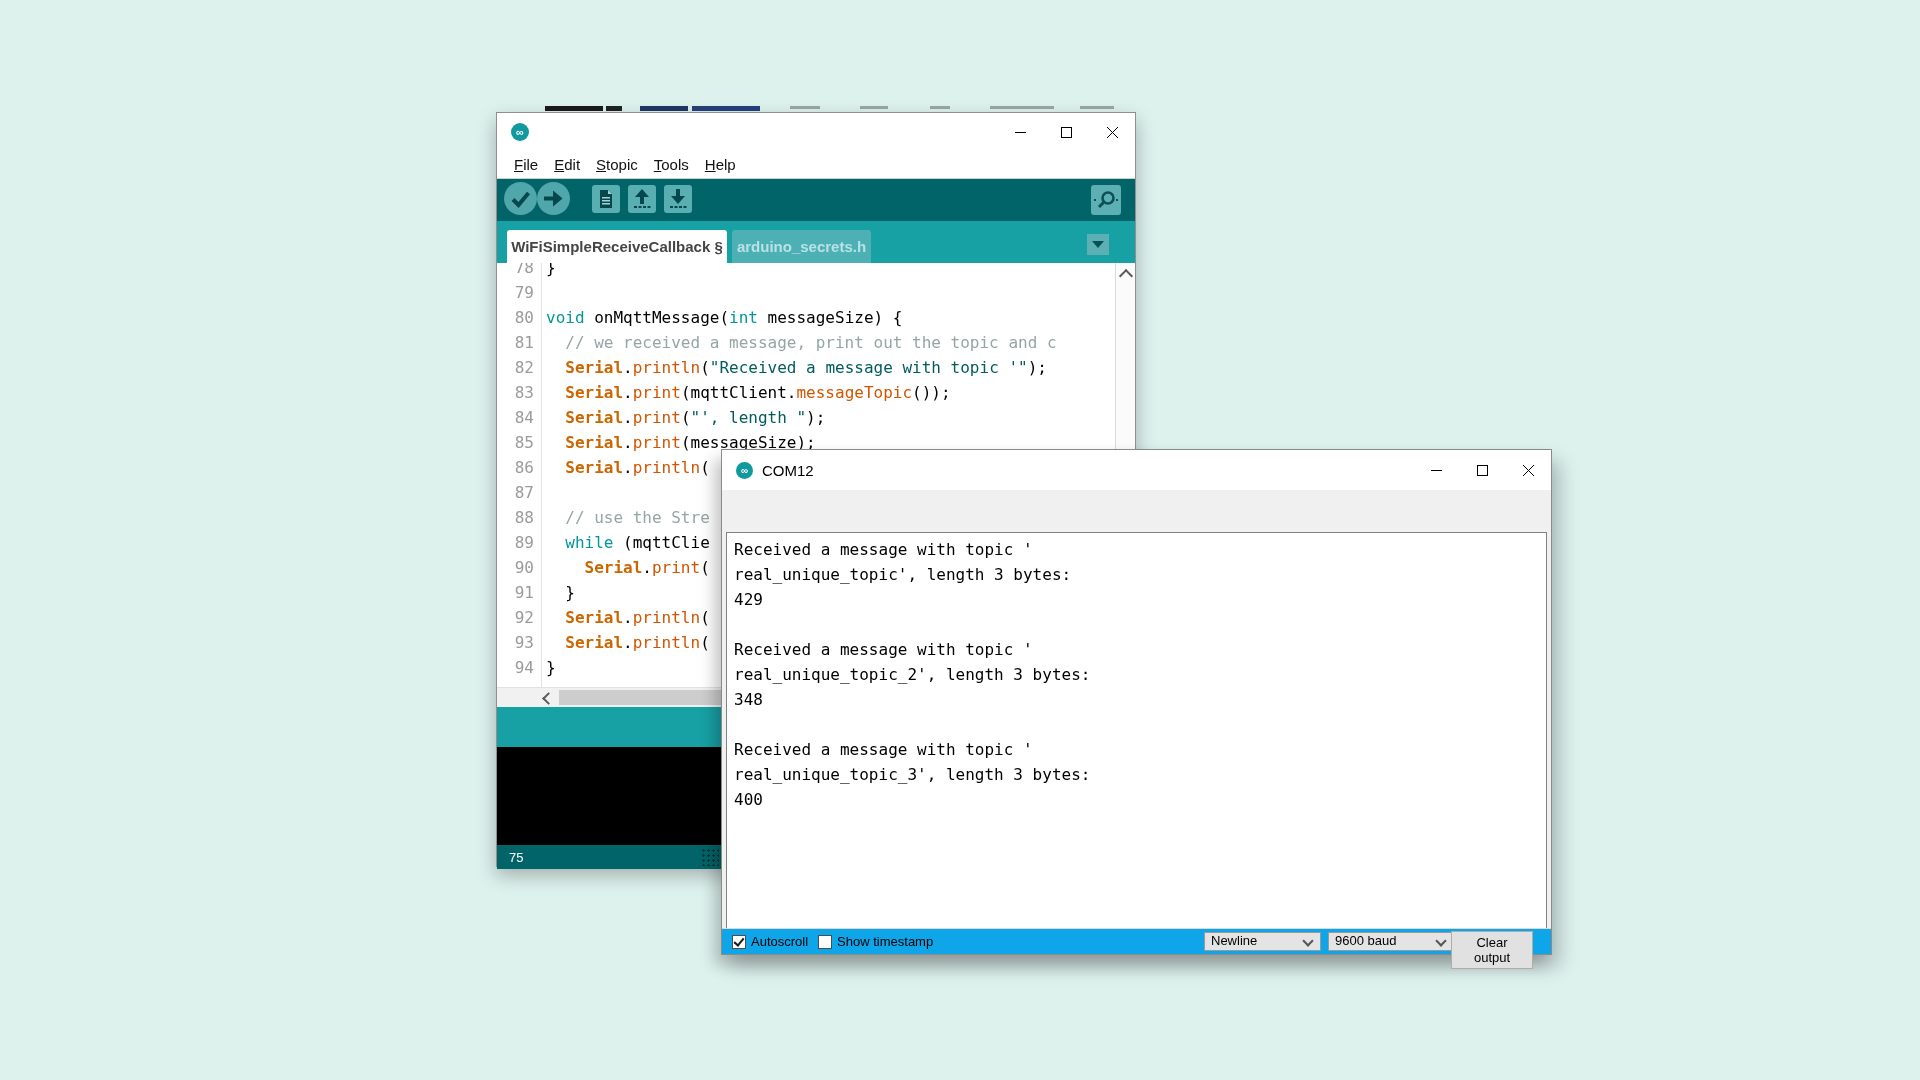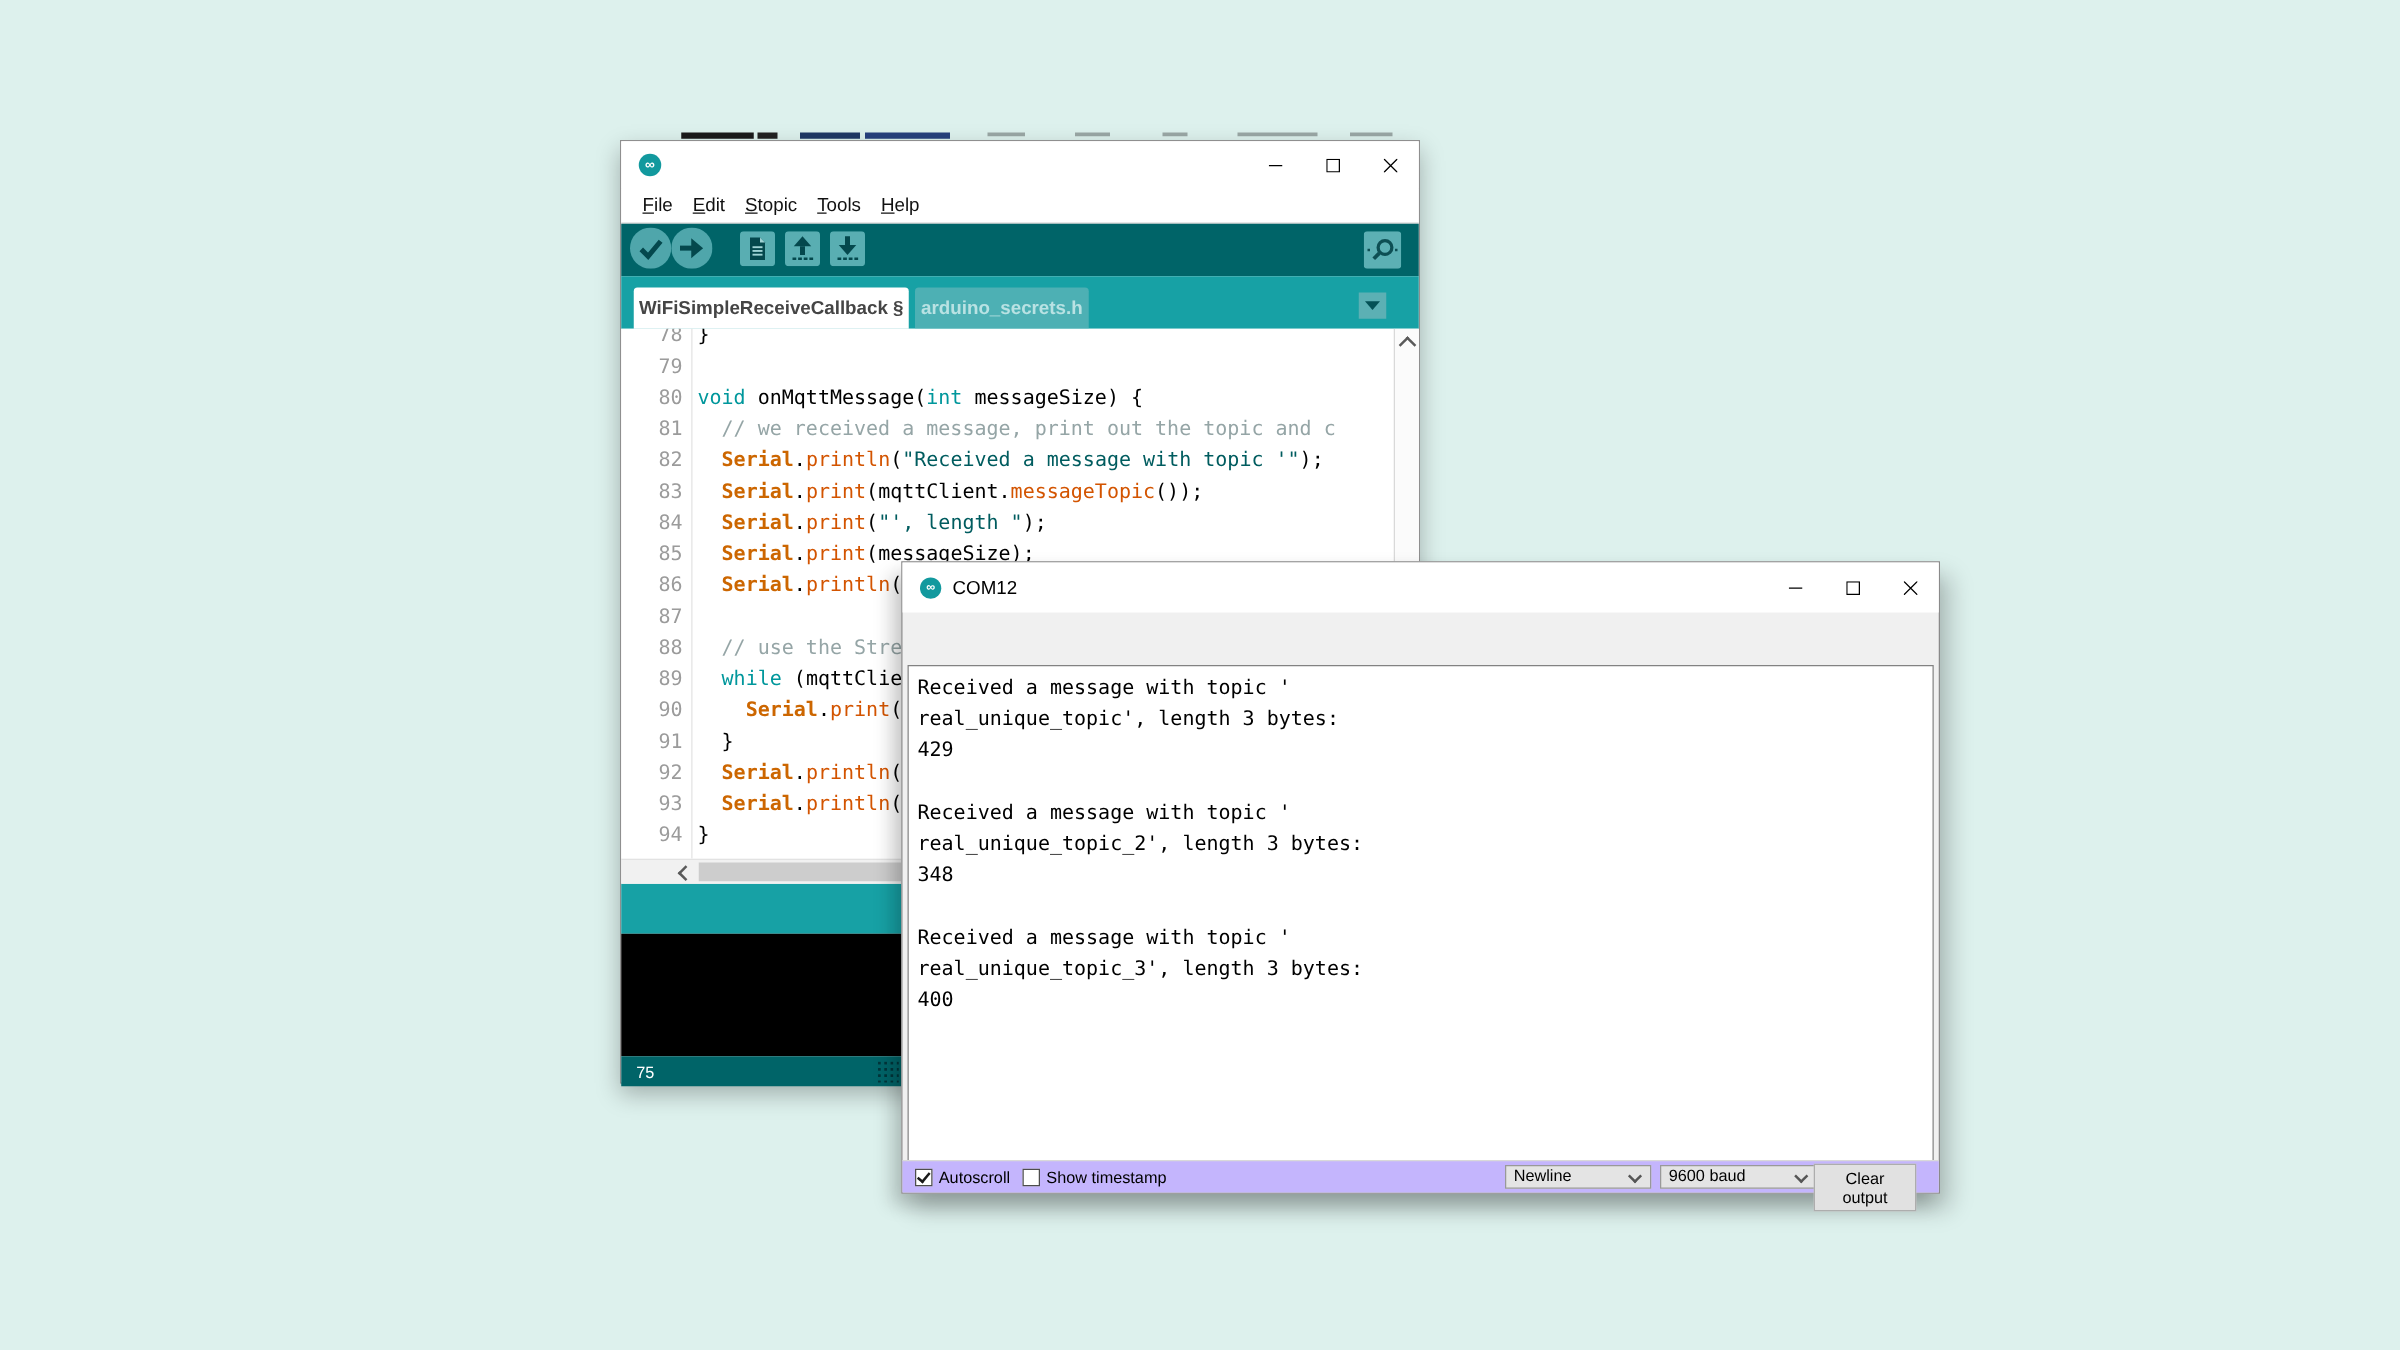--- a/index.html
+++ b/index.html
@@ -41,21 +41,21 @@
   .tab-inactive{left:235px;width:139px;background:#4db0b4;color:#b9e2e3;}
   .tab-drop{position:absolute;right:26px;top:13px;width:22px;height:21px;background:#5cb0b4;
             display:flex;align-items:center;justify-content:center;}
   .tri-down{width:0;height:0;border-left:6px solid transparent;border-right:6px solid transparent;
             border-top:7px solid #045156;}
 
   
   .editor{position:relative;height:424px;background:#fff;overflow:hidden;display:flex;}
   .gutter{width:45px;flex:0 0 45px;border-right:1px solid #e3e3e3;box-sizing:border-box;
           font-family:"DejaVu Sans Mono",monospace;font-size:16px;line-height:25px;
-          color:#9b9b9b;text-align:right;padding:0 7px 0 0;margin-top:-8px;margin-left:12px;}
+          color:#9b9b9b;text-align:right;padding:0 7px 0 0;margin-top:-8px;}
   .code{flex:1;font-family:"DejaVu Sans Mono",monospace;font-size:16px;line-height:25px;
         color:#000;white-space:pre;padding-left:4px;margin-top:-8px;overflow:hidden;}
   .tk-kw{color:#00979C;}
   .tk-str{color:#005C5F;}
   .tk-fn{color:#D35400;}
   .tk-cls{color:#CC6600;font-weight:bold;}
   .tk-com{color:#95A5A6;}
   .tk-pl{color:#000;}
   .vscroll{position:absolute;right:0;top:0;width:19px;height:100%;background:#fbfbfb;
            border-left:1px solid #d9d9d9;}
@@ -81,21 +81,21 @@
   .sm-titlebar .win-controls{margin-left:auto;}
   .sm-inputrow{height:42px;background:#f0f0f0;position:relative;}
   .sm-input{position:absolute;left:6px;top:9px;width:759px;height:24px;box-sizing:border-box;
             border:1px solid #7a7a7a;background:#fff;font-size:14px;padding:2px 4px;outline:none;}
   .caret{position:absolute;left:11px;top:13px;width:1px;height:16px;background:#000;}
   .sm-send{position:absolute;left:771px;top:9px;width:54px;height:24px;background:#e1e1e1;
            border:1px solid #adadad;font-size:13px;color:#000;box-sizing:border-box;}
   .sm-output{position:absolute;left:4px;right:4px;top:82px;bottom:25px;background:#fff;
              border:1px solid #828282;font-family:"DejaVu Sans Mono",monospace;font-size:16px;
              line-height:25px;color:#000;white-space:pre-wrap;padding:4px 7px;overflow:hidden;box-sizing:border-box;}
-  .sm-footer{position:absolute;left:0;right:0;bottom:0;height:25px;background:#c4b5fd;
+  .sm-footer{position:absolute;left:0;right:0;bottom:0;height:25px;background:#0ea5e9;
              border-top:1px solid #d9d9d9;display:flex;align-items:center;font-size:13px;color:#000;}
   .cb{width:14px;height:14px;background:#fff;border:1px solid #4d4d4d;box-sizing:border-box;
       margin-left:10px;position:relative;flex:0 0 14px;}
   .cb.checked::after{content:"";position:absolute;left:3px;top:0px;width:4px;height:8px;
       border-right:2px solid #1a1a1a;border-bottom:2px solid #1a1a1a;transform:rotate(40deg);}
   .cb-label{margin-left:5px;}
   .combo{height:19px;background:#e4e4e4;border:1px solid #999;box-sizing:border-box;
          display:flex;align-items:flex-start;padding-left:6px;position:absolute;top:3px;}
   .combo .chev{width:6px;height:6px;border-color:#555;transform:rotate(45deg);
                position:absolute;right:8px;top:4px;}

